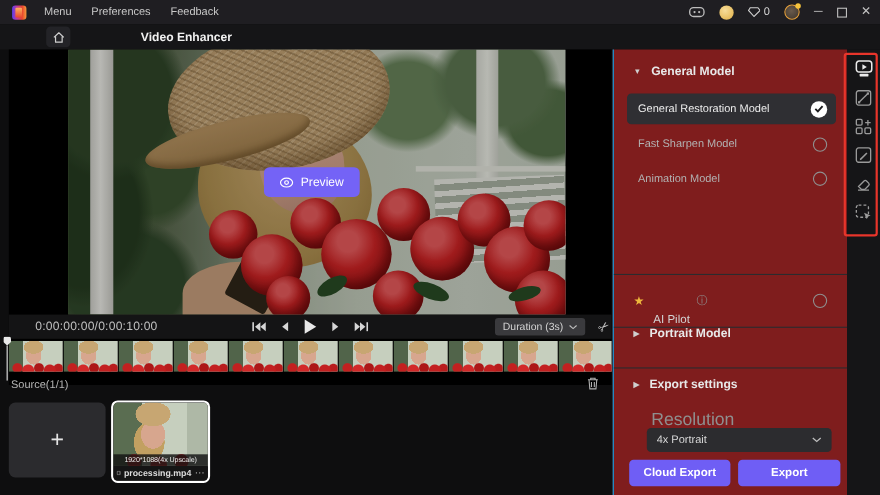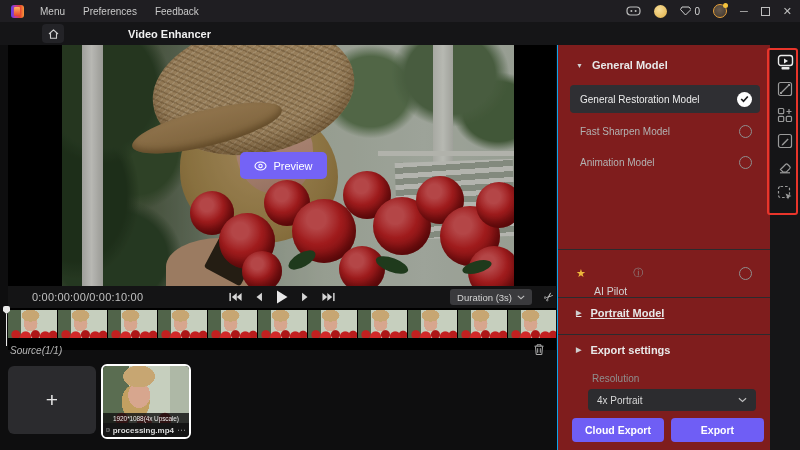--- a/index.html
+++ b/index.html
@@ -94,21 +94,21 @@
       radial-gradient(circle at 92% 90%, #b81d1d 0 4px, transparent 5px),
       radial-gradient(ellipse 9px 6px at 46% 20%, #c7a672 0 99%, transparent 100%),
       radial-gradient(ellipse 7px 8px at 46% 48%, #d7a68e 0 99%, transparent 100%),
       linear-gradient(90deg,#51644a 0 26%,#c6cfbe 26% 100%); }
   .playhead { position:absolute; left:3px; top:306px; width:9px; height:40px; z-index:5; }
   .ph-knob { width:7px; height:8px; background:#e9e9e9; border-radius:2px 2px 1px 1px; clip-path:polygon(0 0,100% 0,100% 62%,50% 100%,0 62%); }
   .ph-line { position:absolute; left:3px; top:8px; width:1px; height:32px; background:#e9e9e9; }
 
   
   .source-panel { position:absolute; left:0; top:338px; width:557px; height:112px; }
-  .source-title { position:absolute; left:10px; top:7px; font-size:10px; color:#b5b5b5;font-style:italic; }
+  .source-title { position:absolute; left:10px; top:7px; font-size:10px; color:#b5b5b5; }
   .trash-btn { position:absolute; right:12px; top:4px; }
   .add-box { position:absolute; left:8px; top:28px; width:88px; height:68px; background:#2b2b2e; border-radius:6px;
     display:flex; align-items:center; justify-content:center; font-size:21px; font-weight:300; color:#e3e3e3; cursor:pointer; }
   .thumb-card { position:absolute; left:101px; top:26px; width:90px; height:75px; border:2px solid #ffffff; border-radius:6px;
     background:#0a0a0a; overflow:hidden; }
   .thumb-img { position:absolute; left:0; top:0; width:86px; height:58px;
     background:
       radial-gradient(circle at 22% 92%, #c32020 0 6px, transparent 7px),
       radial-gradient(circle at 48% 98%, #d22929 0 7px, transparent 8px),
       radial-gradient(circle at 72% 92%, #ad1717 0 6px, transparent 7px),
@@ -134,23 +134,23 @@
   .model-label { font-size:10px; color:#b2b2b2; }
   .model-row.selected .model-label { color:#ececec;text-align:center; }
   .radio { width:13px; height:13px; border:1.5px solid #8f8f8f; border-radius:50%; }
   .radio.checked { width:15px; height:15px; border:none; background:#fff; display:flex; align-items:center; justify-content:center; }
   .divider { position:absolute; left:0; right:0; height:1px; background:#2b2b2e; }
   .ai-row { position:absolute; left:18px; right:18px; top:213px; height:30px; display:flex; align-items:center; cursor:pointer; }
   .star { color:#edb73c; font-size:11px; margin-right:8px; }
   .ai-label { font-size:10.5px; color:#d2d2d2; margin-right:6px;margin-top:36px; }
   .info-ic { font-size:10px; color:#8f8f8f; }
   .ai-radio { margin-left:auto; }
-  .portrait-row { position:absolute; left:18px; top:262px; cursor:pointer;text-decoration:underline; }
+  .portrait-row { position:absolute; left:18px; top:252px; cursor:pointer; }
   .export-row { position:absolute; left:18px; top:299px; cursor:pointer; }
-  .res-label { position:absolute; left:34px; top:328px; font-size:10px; color:#8f8f8f;text-align:center; }
+  .res-label { position:absolute; left:34px; top:328px; font-size:16px; color:#8f8f8f;text-align:center; }
   .res-select { position:absolute; left:30px; right:14px; top:344px; height:22px; background:#2c2c2f; border-radius:4px;
     display:flex; align-items:center; padding:0 9px; font-size:10px; color:#d8d8d8; cursor:pointer; }
   .res-select svg { margin-left:auto; }
   .btn { position:absolute; top:373px; height:24px; border-radius:4px; background:#6f5ef5; color:#fff;
     font-size:10.5px; font-weight:bold; display:flex; align-items:center; justify-content:center; cursor:pointer; }
   .btn-cloud { left:14px; width:92px; }
   .btn-export { left:113px; width:93px; }
 
   
   .rtoolbar { position:absolute; left:770px; top:45px; width:30px; height:405px; background:#151517; }

